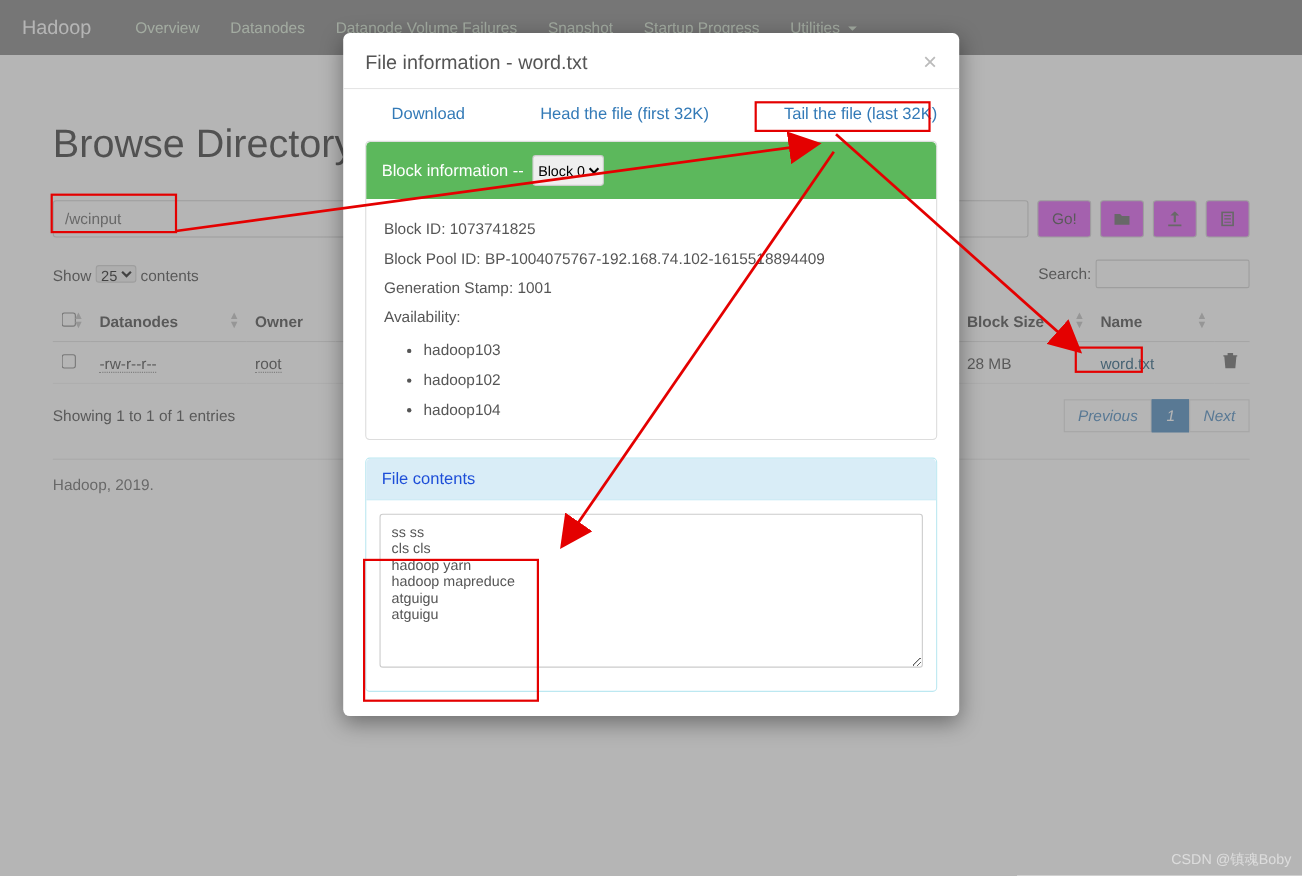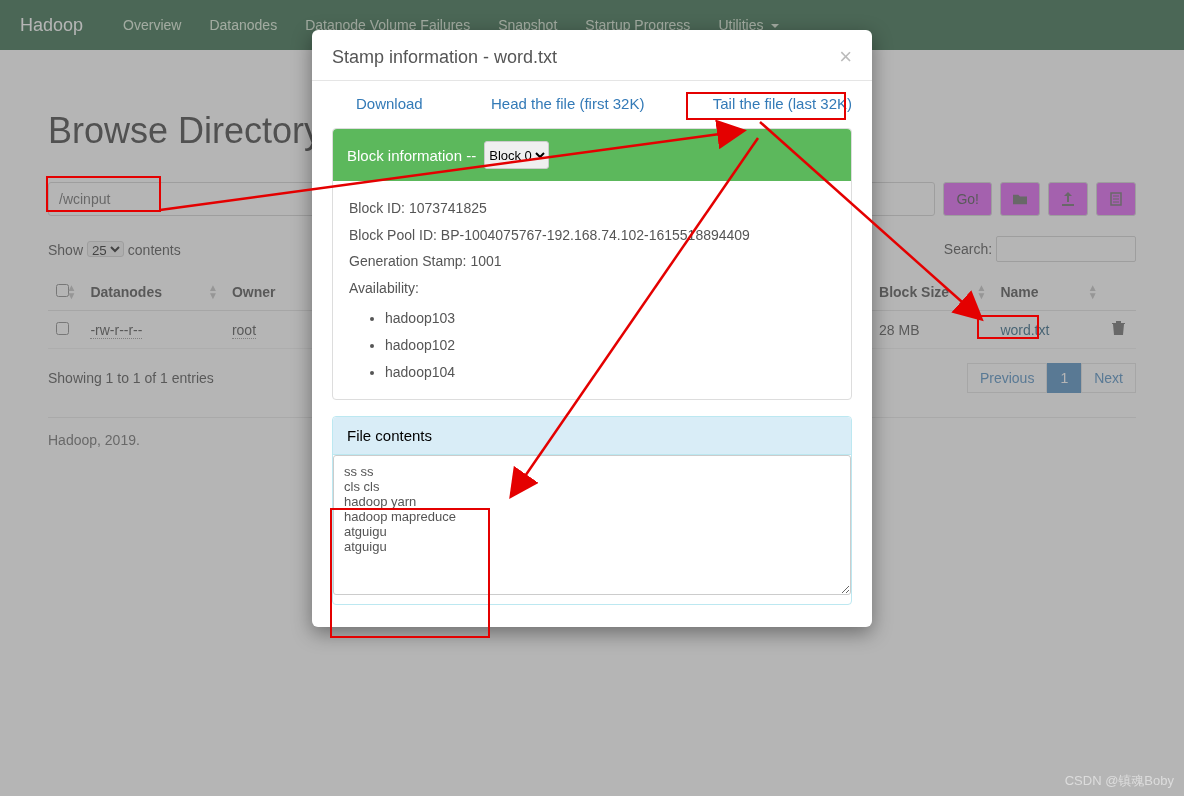--- a/index.html
+++ b/index.html
@@ -1,59 +1,59 @@
 <!DOCTYPE html>
 <html><head>
 <meta charset="utf-8">
 <style>
   * { box-sizing: border-box; margin: 0; padding: 0; }
   body { font-family: "Helvetica Neue", Helvetica, Arial, sans-serif; font-size: 14px; color: #333; background: #fff; width: 1184px; height: 796px; overflow: hidden; position: relative; }
   .overlay-dim { position: absolute; inset: 0; background: rgba(120,120,120,0.55); z-index: 5; }
   .page { position: absolute; inset: 0; }
-  .navbar { background: #14532d; height: 50px; display: flex; align-items: center; padding: 0 14px; color: #d6e9d2; }
+  .navbar { background: #737373; height: 50px; display: flex; align-items: center; padding: 0 14px; color: #d6e9d2; }
   .navbar .brand { color: #fff; font-size: 18px; margin-right: 20px; padding: 0 6px; }
   .navbar .nav-item { color: #d6e9d2; padding: 0 14px; font-size: 14px; cursor: pointer; }
   .caret { display: inline-block; width: 0; height: 0; border-left: 4px solid transparent; border-right: 4px solid transparent; border-top: 4px solid #d6e9d2; margin-left: 4px; vertical-align: middle; }
   .container { padding: 30px 48px; }
   h1.page-title { font-size: 36px; font-weight: 400; color: #222; margin: 30px 0 30px; }
   .path-row { display: flex; align-items: center; gap: 8px; }
   .path-input { flex: 1; height: 34px; border: 1px solid #ccc; border-radius: 3px; padding: 0 10px; font-size: 14px; color: #555; }
   .btn { height: 34px; padding: 0 12px; border: 1px solid #ccc; border-radius: 3px; background: #d946ef; cursor: pointer; font-size: 14px; color: #333; }
   .icon-btn { width: 40px; display: inline-flex; align-items: center; justify-content: center; }
   .table-controls { display: flex; justify-content: space-between; align-items: center; margin-top: 20px; font-size: 14px; color: #333; }
   .table-controls select { height: 16px; border: 1px solid #ccc; border-radius: 3px; }
   .table-controls input { height: 26px; border: 1px solid #ccc; border-radius: 2px; width: 140px; }
   table.data { width: 100%; border-collapse: collapse; margin-top: 12px; }
   table.data th { text-align: left; font-weight: 700; padding: 10px 8px; border-bottom: 1px solid #ddd; position: relative; }
   table.data td { padding: 10px 8px; border-bottom: 1px solid #eee; }
   .sort-arrows { position: absolute; right: 6px; top: 10px; font-size: 10px; color: #bbb; line-height: 8px; }
   .link { color: #0c4a6e; text-decoration: none; cursor: pointer; }
   .dotted { border-bottom: 1px dotted #888; }
   .table-footer { display: flex; justify-content: space-between; align-items: center; margin-top: 14px; }
-  .pager { display: flex; }
+  .pager { display: flex; font-style: italic; }
   .pager .pg { border: 1px solid #ddd; padding: 6px 12px; color: #337ab7; cursor: pointer; background: #fff; }
   .pager .pg.active { background: #337ab7; color: #fff; border-color: #337ab7; }
   .footer-hr { border: none; border-top: 1px solid #e5e5e5; margin: 24px 0 14px; }
   .footer-text { color: #555; font-size: 14px; }
   .redbox { position: absolute; border: 2px solid #e40000; pointer-events: none; z-index: 30; }
   .arrow-overlay { position: absolute; inset: 0; z-index: 31; pointer-events: none; }
   
   .modal { position: absolute; left: 312px; top: 30px; width: 560px; background: #fff; border-radius: 6px; box-shadow: 0 6px 20px rgba(0,0,0,0.4); z-index: 20; }
   .modal-header { padding: 16px 20px 12px; border-bottom: 1px solid #e5e5e5; display: flex; justify-content: space-between; align-items: center; }
   .modal-title { font-size: 18px; color: #555; font-weight: 400; }
   .modal-close { color: #bbb; font-size: 22px; cursor: pointer; background: none; border: none; line-height: 1; }
   .modal-body { padding: 14px 20px 6px; }
   .modal-links { display: flex; justify-content: space-between; margin-bottom: 16px; margin-left: 24px; }
   .modal-links a { color: #337ab7; font-size: 15px; cursor: pointer; }
   .panel { border: 1px solid #ddd; border-radius: 4px; margin-bottom: 16px; }
   .panel-green-hd { background: #5cb85c; color: #fff; padding: 12px 14px; border-radius: 4px 4px 0 0; display: flex; align-items: center; gap: 8px; font-size: 15px; }
   .panel-green-hd select { height: 28px; border: 1px solid #ccc; border-radius: 3px; font-size: 13px; }
   .panel-body { padding: 14px 16px; font-size: 14px; color: #555; line-height: 1.9; }
   .panel-body ul { margin: 4px 0 0 36px; }
-  .panel-info-hd { background: #d9edf7; color: #000000; padding: 10px 14px; border-radius: 4px 4px 0 0; font-size: 15px; border-bottom: 1px solid #bce8f1; }
+  .panel-info-hd { background: #d9edf7; color: #1d4ed8; padding: 10px 14px; border-radius: 4px 4px 0 0; font-size: 15px; border-bottom: 1px solid #bce8f1; }
   .panel-info { border-color: #bce8f1; }
   .textarea { width: 100%; height: 140px; border: 1px solid #ccc; border-radius: 3px; padding: 8px 10px; font-family: inherit; font-size: 13px; color: #555; resize: both; overflow-y: scroll; }
   .modal-footer { padding: 12px 20px 16px; border-top: 1px solid #e5e5e5; display: flex; justify-content: flex-end; }
   .btn-success { background: #5cb85c; color: #fff; border: 1px solid #4cae4c; border-radius: 4px; padding: 8px 16px; font-size: 14px; cursor: pointer; }
   .watermark { position: absolute; right: 10px; bottom: 6px; color: rgba(230,230,230,0.8); font-size: 13px; z-index: 40; }
 </style>
 </head>
 <body>
 
 <div class="page">
@@ -150,21 +150,21 @@
 
     <hr class="footer-hr">
     <div class="footer-text">Hadoop, 2019.</div>
   </div>
 </div>
 
 <div class="overlay-dim"></div>
 
 <div class="modal">
   <div class="modal-header">
-    <span class="modal-title">Stamp information - word.txt</span>
+    <span class="modal-title">File information - word.txt</span>
     <button class="modal-close">
       <span>×</span>
     </button>
   </div>
   <div class="modal-body">
     <div class="modal-links">
       <a>Download</a>
       <a>Head the file (first 32K)</a>
       <a>Tail the file (last 32K)</a>
     </div>
@@ -182,21 +182,21 @@
         <ul>
           <li>hadoop103</li>
           <li>hadoop102</li>
           <li>hadoop104</li>
         </ul>
       </div>
     </div>
 
     <div class="panel panel-info">
       <div class="panel-info-hd">File contents</div>
-      <div class="panel-body" style="padding:0">
+      <div class="panel-body" style="padding:12px">
         <textarea class="textarea" style="">ss ss
 cls cls
 hadoop yarn
 hadoop mapreduce
 atguigu
 atguigu</textarea>
       </div>
     </div>
   </div>
 </div>

